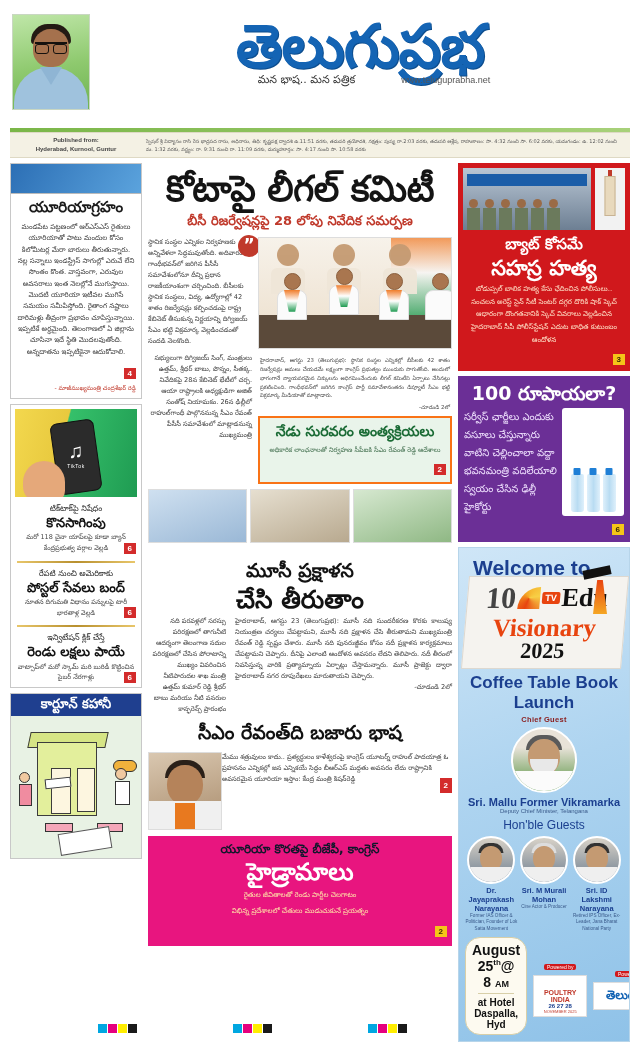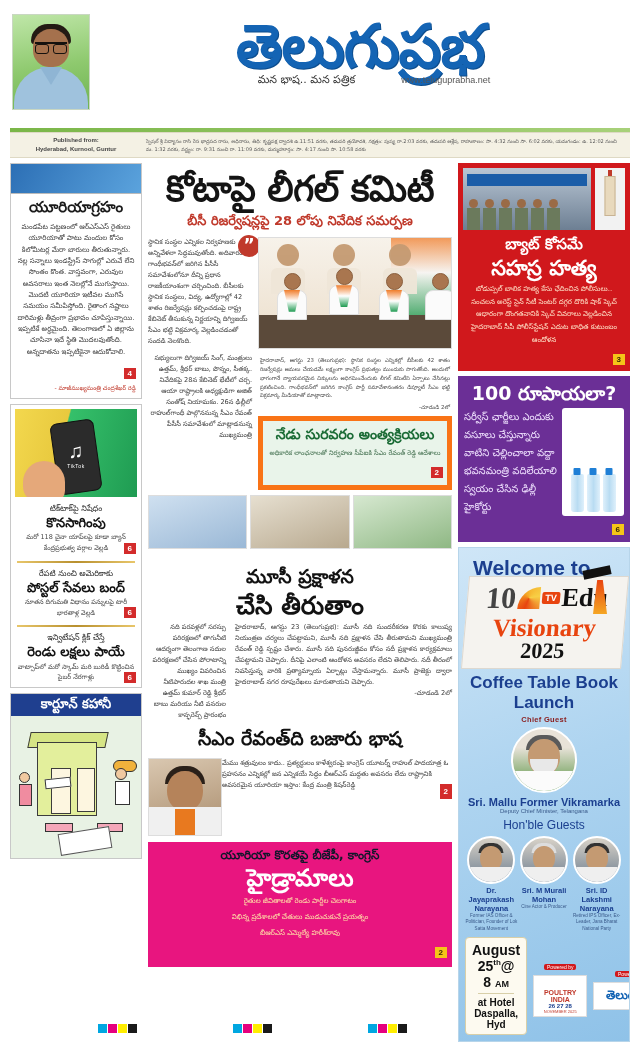--- a/index.html
+++ b/index.html
@@ -212,21 +212,21 @@
   .presser-photo .p .bd { width: 30px; height: 30px; background:#fbfbfb; border-radius: 8px 8px 0 0; border:1px solid #e0e0e0;}
   .presser-photo .p .scarf { position:absolute; left:50%; top:17px; transform:translateX(-50%); width:16px; height:22px;
     background: linear-gradient(180deg,#f07d2b,#fff 50%,#1f9b52); clip-path: polygon(0 0,100% 0,70% 100%,30% 100%); }
   .presser-photo .poster {
     position: absolute; top: 6px; width: 34px; height: 52px; opacity: .95;
   }
   .presser-photo .poster .ph { width: 22px; height: 22px; border-radius: 50%; background: #c49a72; margin: 0 auto; }
   .presser-photo .poster .pb { width: 34px; height: 26px; background: #efe6d8; margin-top: 2px; border-radius: 6px 6px 0 0; }
   .caption { font-family:"DejaVu Sans",sans-serif; font-size: 5.4px; line-height: 1.62; color:#4a4a4a; text-align: justify; padding: 3px 2px 0; }
   .greenbox {
-    background: #e9f4ea; border: 5px solid #f97316; text-align: center; padding: 5px 4px 6px; position: relative;
+    background: #e9f4ea; border: 2px solid #f97316; text-align: center; padding: 5px 4px 6px; position: relative;
   }
   .greenbox .gh { font-family:"DejaVu Sans",sans-serif; font-size: 14px; font-weight: bold; color: #1a6b35; }
   .greenbox .gs { font-family:"DejaVu Sans",sans-serif; font-size: 6.5px; color: #3d6b4a; line-height: 1.7; padding-top: 2px; }
 
   .mid-photos { display: flex; gap: 3px; height: 54px; margin-top: 5px; }
   .mid-photos div { flex: 1; border: 1px solid #ddd; }
   .mp1 { background: linear-gradient(160deg,#cfe0f0,#9ab8d6); }
   .mp2 { background: linear-gradient(160deg,#e6dfd0,#b8a98f); }
   .mp3 { background: linear-gradient(160deg,#d6e8d0,#8fb884); }
 
@@ -319,21 +319,21 @@
   .guest .gp { width: 48px; height: 48px; border-radius: 50%; margin: 0 auto;
     background: linear-gradient(180deg,#d8d2c8,#6c7d8f); border: 2px solid #fff; position:relative; overflow:hidden;}
   .guest .gp .h { position:absolute; left:50%; top:8px; transform:translateX(-50%); width:22px;height:25px;border-radius:48%;background:#c49a72;}
   .guest .gp .hr { position:absolute; left:50%; top:5px; transform:translateX(-50%); width:25px;height:10px;border-radius:12px 12px 0 0;background:#333;}
   .guest .gp .sh { position:absolute; left:50%; bottom:0; transform:translateX(-50%); width:48px;height:15px;background:#efefef;}
   .guest .gn { font-size: 7.5px; font-weight: bold; color:#1b3f8f; margin-top: 2px; line-height:1.2;}
   .guest .gd { font-size: 4.6px; color:#3a5a8a; line-height:1.4; }
 
   .edu-footer { display: flex; align-items: center; gap: 6px; margin-top: 5px; }
   .datebox {
-    flex: 1; background: #fdfaf0; border: 1px solid #d8cfa8; border-radius: 4px; padding: 4px 6px; text-align:center;
+    flex: 1; background: #fdfaf0; border: 1px solid #d8cfa8; border-radius: 15px; padding: 4px 6px; text-align:center;
   }
   .datebox .d1 { font-size: 14px; font-weight: bold; color:#111; }
   .datebox .d1 sup { font-size: 8px; }
   .datebox .d1 .am { font-size: 9px; }
   .datebox .dsep { border-top: 1px solid #d8cfa8; margin: 3px 6px; }
   .datebox .d2 { font-size: 10px; font-weight: bold; color:#111; }
   .sponsor { text-align:center; }
   .sponsor .plabel { font-size: 5px; color:#fff; background:#d0181c; display:inline-block; padding:0 3px; border-radius:2px;}
   .poultry { width: 54px; height: 42px; background:#fff; border:1px solid #ddd; margin-top:2px; position:relative; }
   .poultry .pi { font-size: 7px; font-weight:bold; color:#c0392b; padding-top:13px;}
@@ -546,21 +546,20 @@
           <span>మేము శత్రువులం కాదు.. ప్రత్యర్థులం కాళేశ్వరంపై కాంగ్రెస్ యూటర్న్ రాహుల్ పాదయాత్ర ఓ ప్రహసనం ఎన్నికల్లో జన ఎన్నికయే సిద్ధం బీఆర్ఎస్ మద్దతు అవసరం లేదు రాష్ట్రానికి అవసరమైన యూరియా ఇస్తాం: కేంద్ర మంత్రి కిషన్‌రెడ్డి</span>
           <span class="pagetag" style="position:absolute;right:0;top:26px;">2</span>
         </div>
       </div>
 
       <div class="pinkbox">
         <div class="p1">యూరియా కొరతపై బీజేపీ, కాంగ్రెస్</div>
         <div class="p2">హైడ్రామాలు</div>
         <div class="p3">రైతుల జీవితాలతో రెండు పార్టీల చెలగాటం</div>
         <div class="p3">విభిన్న ప్రదేశాలలో చేతులు ముడుచుకునే ప్రయత్నం</div>
-        <div class="p3">బీఆర్ఎస్ ఎమ్మెల్యే హరీశ్‌రావు</div>
         <div style="text-align:right;margin-top:2px;">
           <span class="pagetag y">2</span>
         </div>
       </div>
 
     </div>
 
     <div class="col-right">
 
       <div class="redbox">

